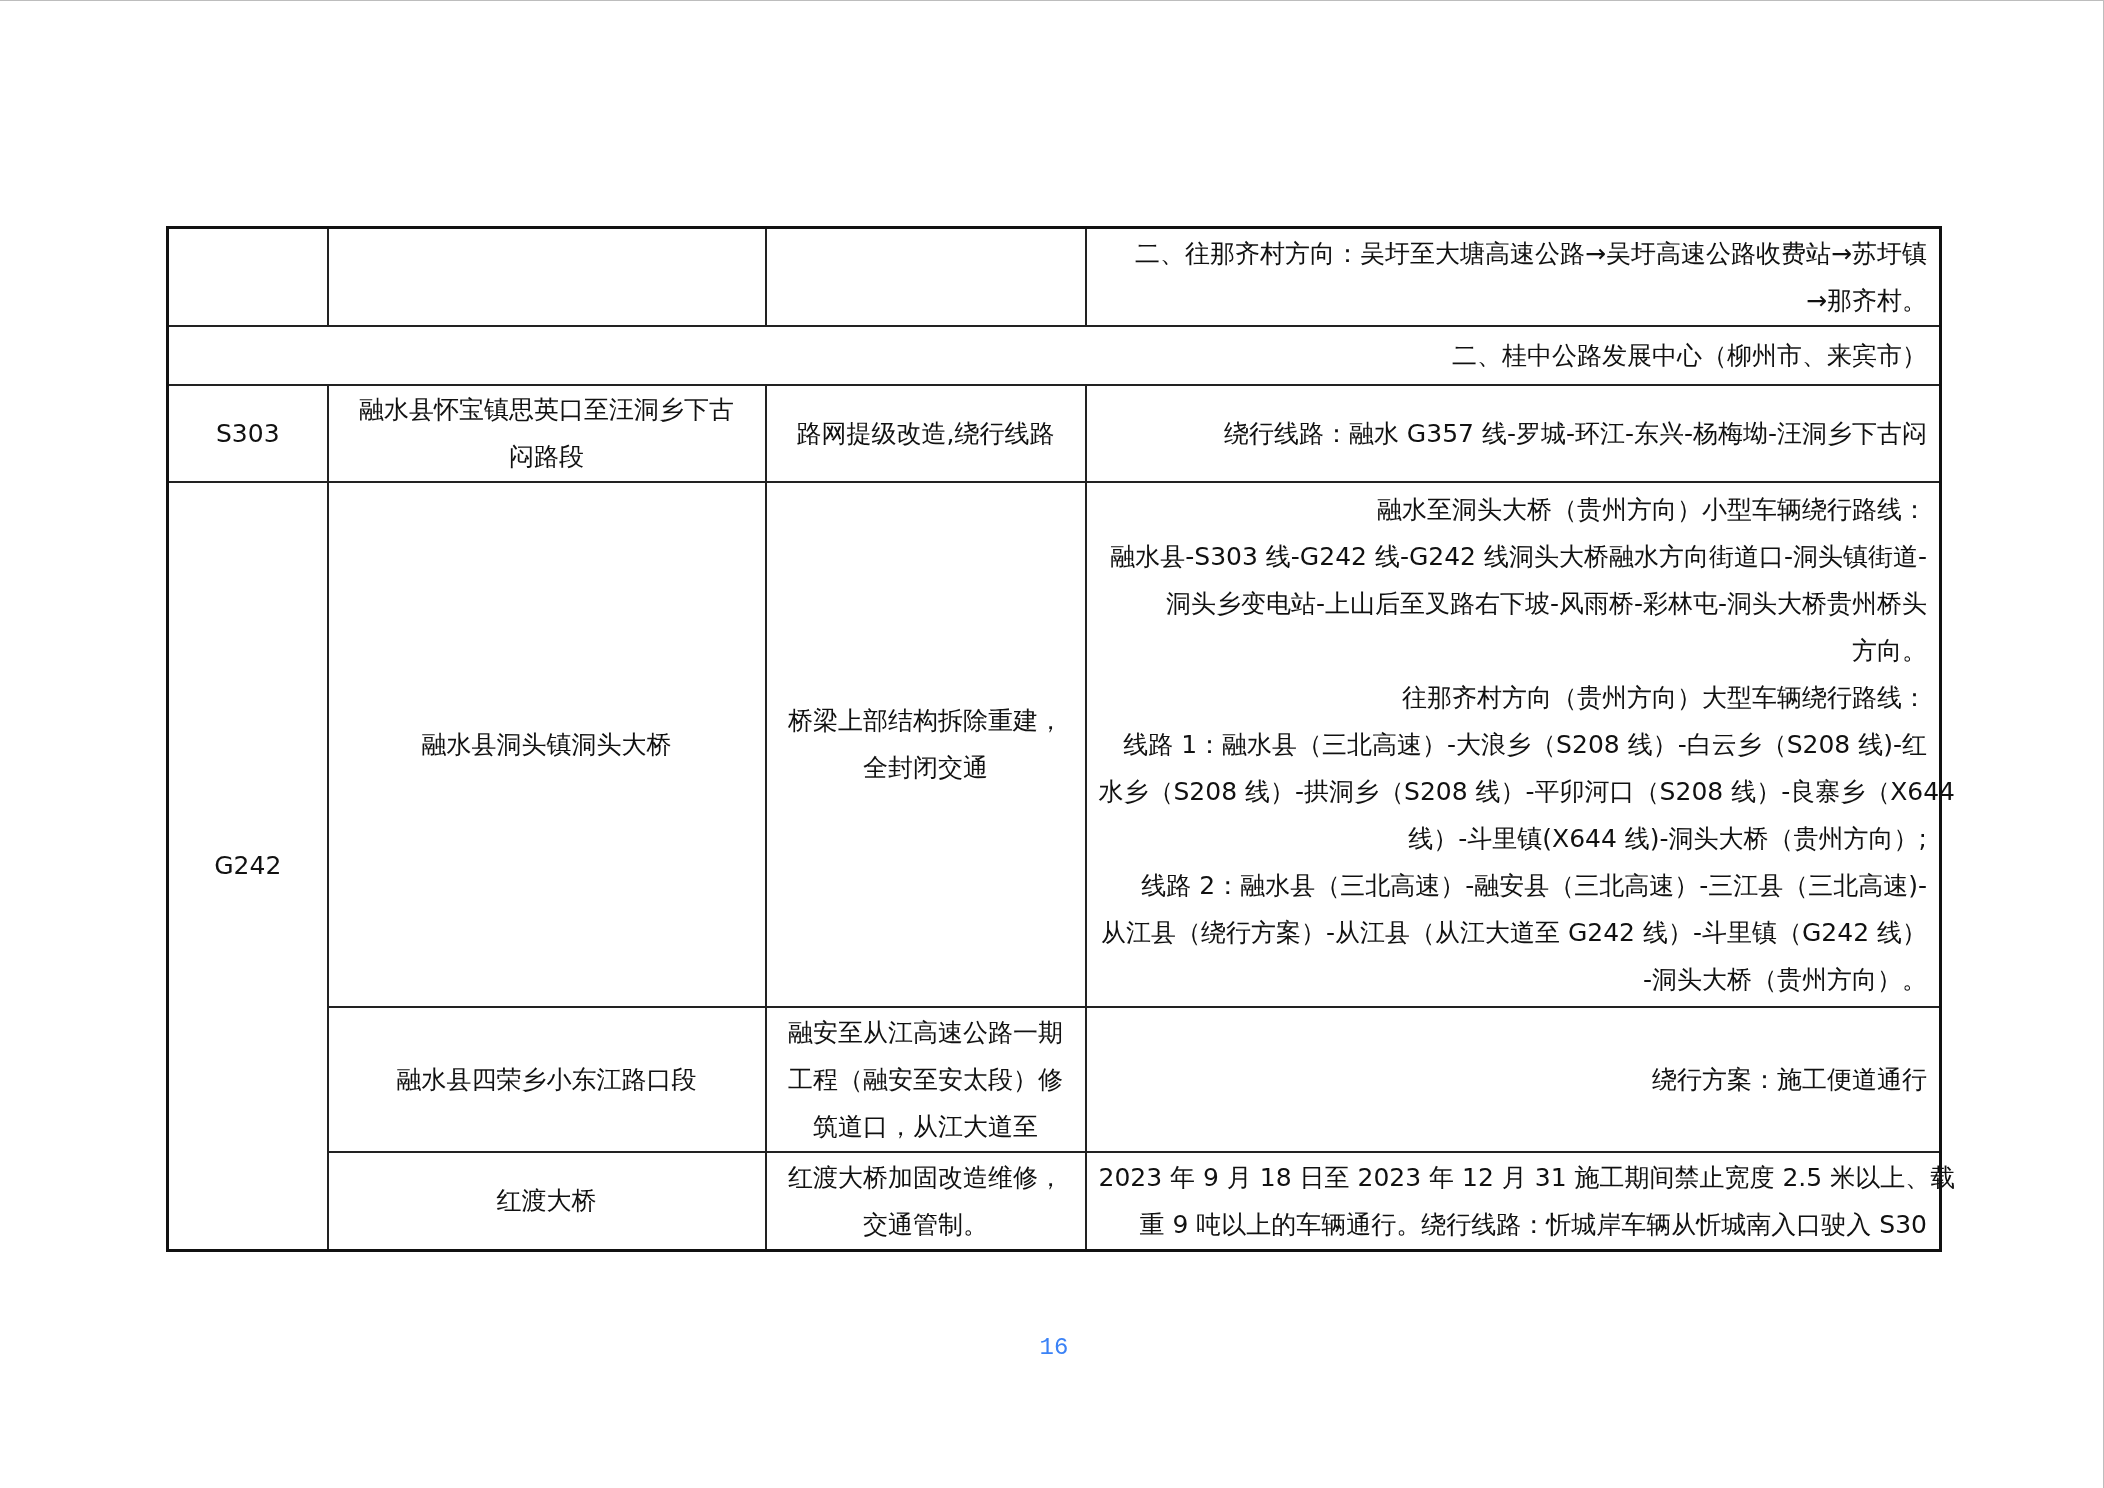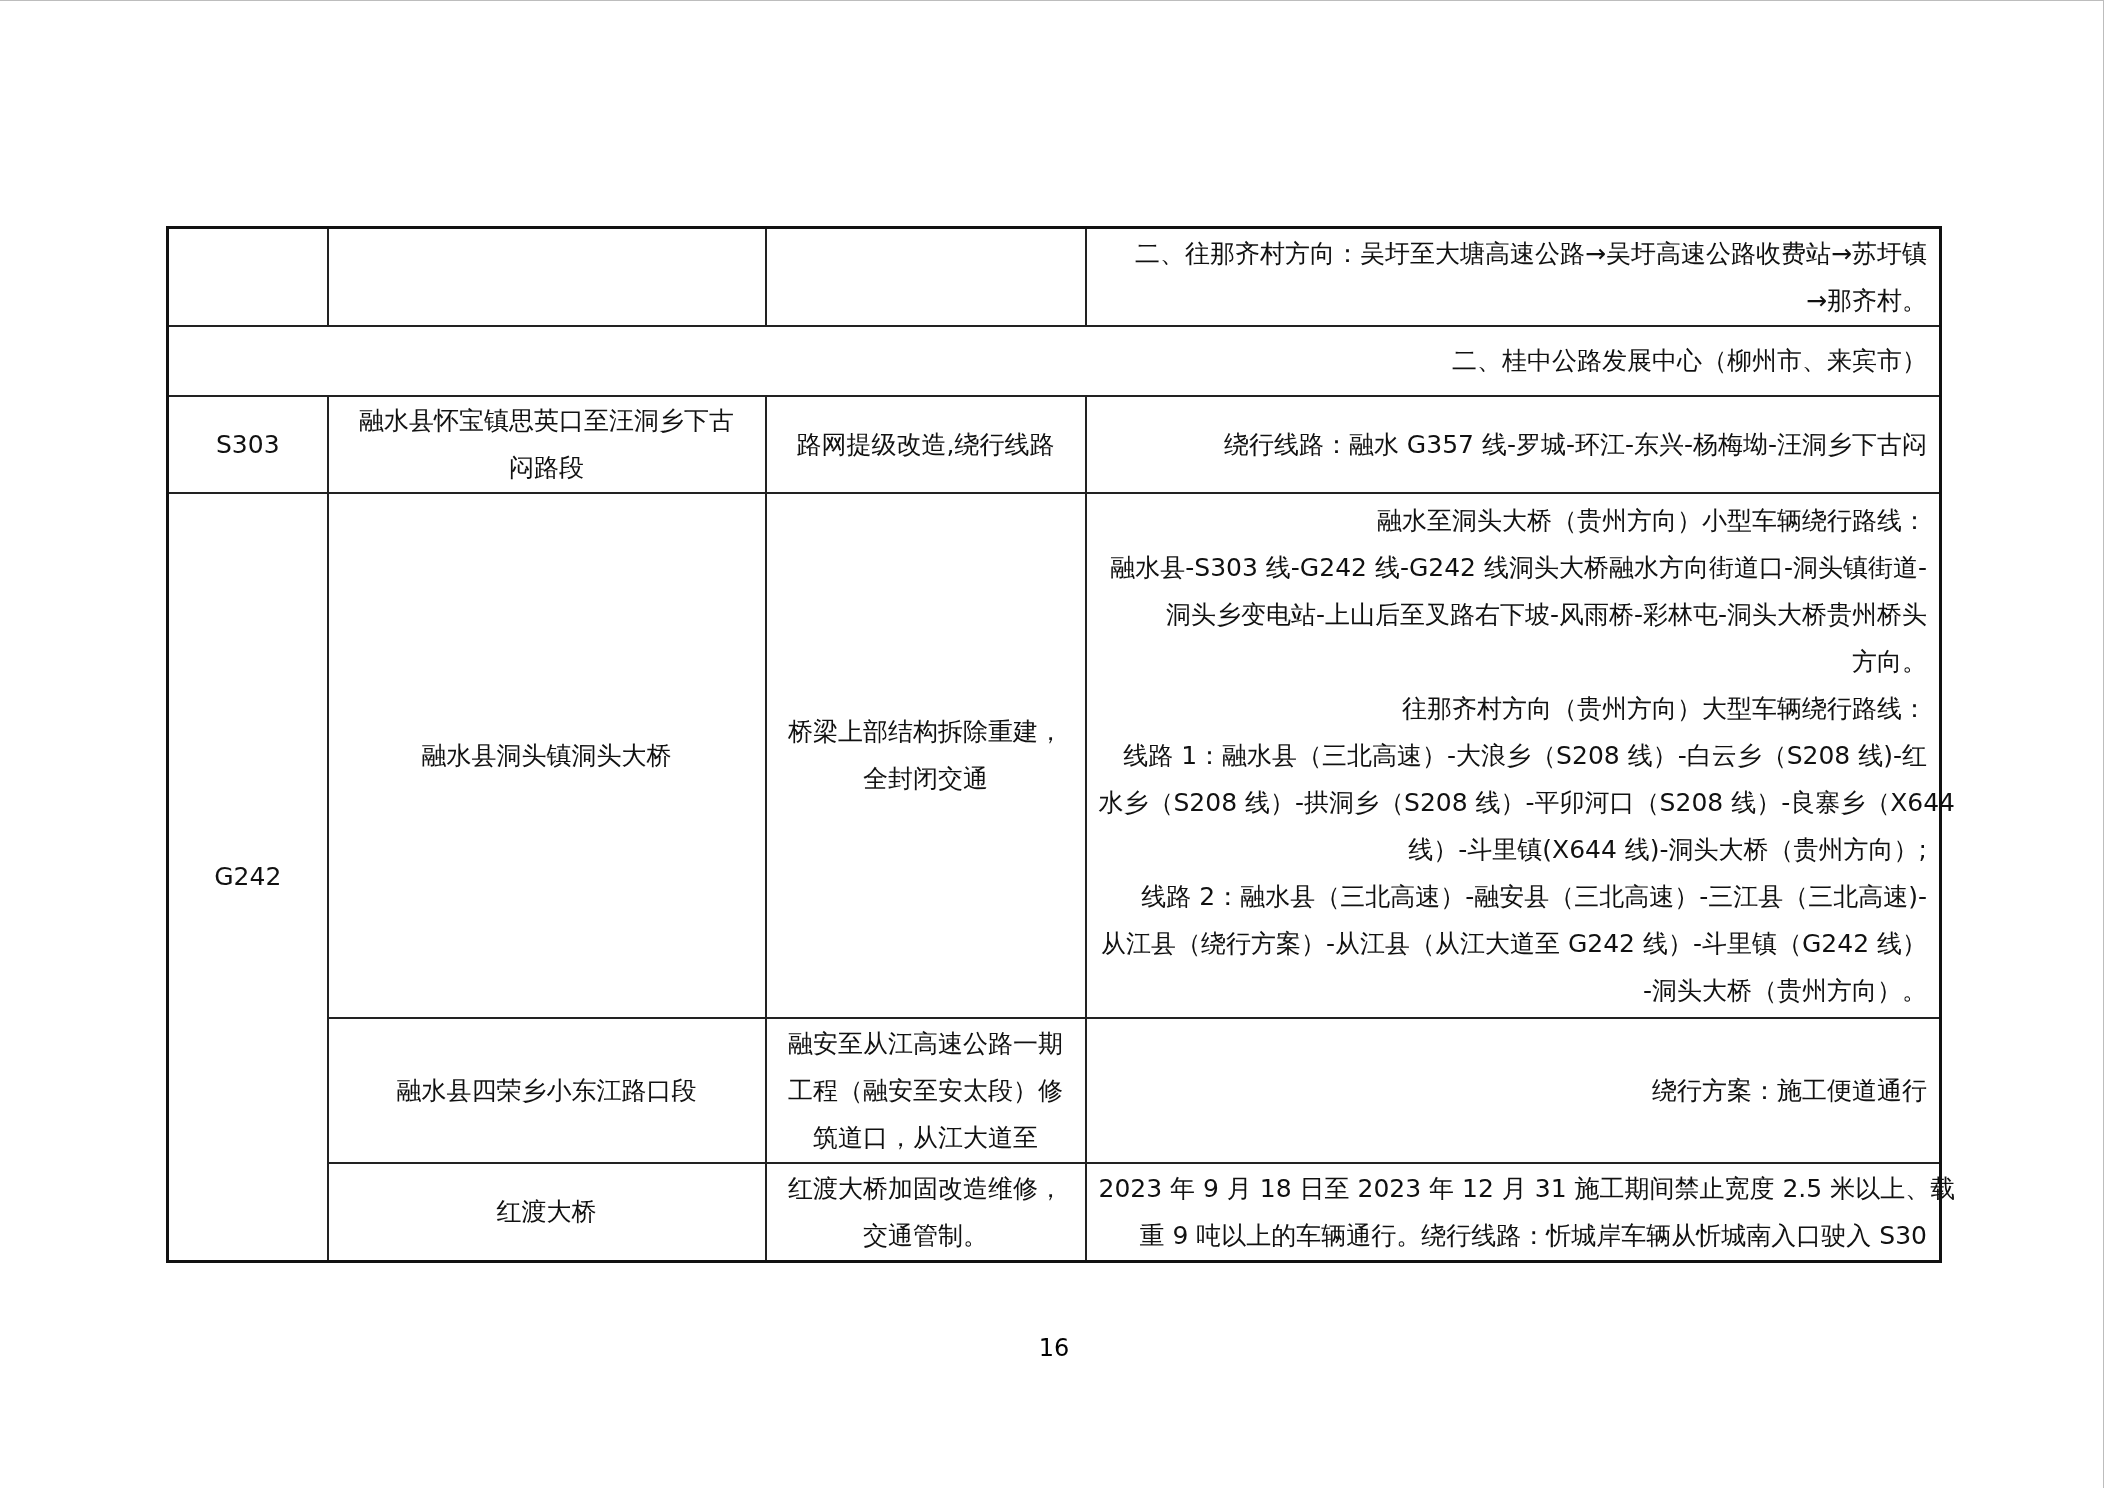--- a/index.html
+++ b/index.html
@@ -8,21 +8,21 @@
   .page-border-top { position: absolute; left: 0; top: 0; width: 2104px; height: 1px; background: #bdbdbd; }
   .page-border-right { position: absolute; right: 0; top: 0; width: 1px; height: 1488px; background: #bdbdbd; }
   table.doc { position: absolute; left: 166px; top: 226px; width: 1773px; height: 1024px;
               border-collapse: collapse; table-layout: fixed; border: 3px solid #111; }
   table.doc td { border: 2px solid #222; padding: 0 12px; font-size: 25px; line-height: 47px;
                  vertical-align: middle; word-break: break-all; overflow: visible; }
   td.c { text-align: center; }
   td.l { text-align: right; }
   .line { display: block; white-space: nowrap; }
   .page-num { position: absolute; left: 1032px; top: 1334px; width: 44px; text-align: center;
-              font-size: 24px; color: #000000; }
+              font-size: 24px; color: #3b82f6; font-family: Liberation Mono, monospace; }
 </style>
 </head>
 <body>
 
 <div class="page-border-top"></div>
 <div class="page-border-right"></div>
 
 <table class="doc">
   <colgroup>
     <col style="width:160px">
@@ -35,21 +35,21 @@
       <tr style="height:98px">
     <td class="c"></td>
     <td class="c"></td>
     <td class="c"></td>
     <td class="l">
       <span class="line">二、往那齐村方向：吴圩至大塘高速公路→吴圩高速公路收费站→苏圩镇</span>
       <span class="line">→那齐村。</span>
     </td>
   </tr>
 
-  <tr style="height:70px">
+  <tr style="height:59px">
     <td colspan="4" class="l">二、桂中公路发展中心（柳州市、来宾市）</td>
   </tr>
 
   <tr style="height:97px">
     <td class="c">S303</td>
     <td class="c">
       <span class="line">融水县怀宝镇思英口至汪洞乡下古</span>
       <span class="line">闷路段</span>
     </td>
     <td class="c">

